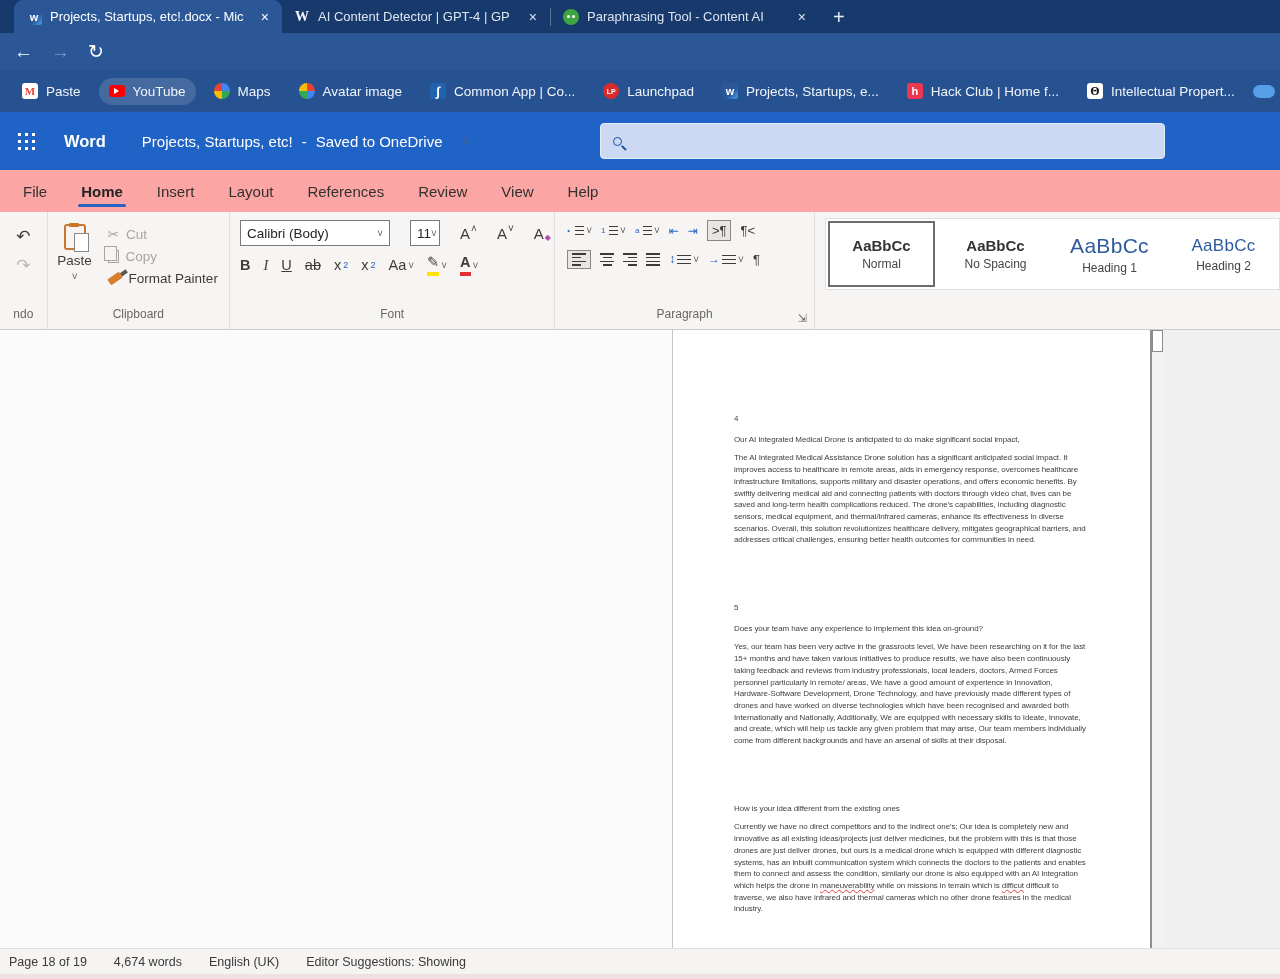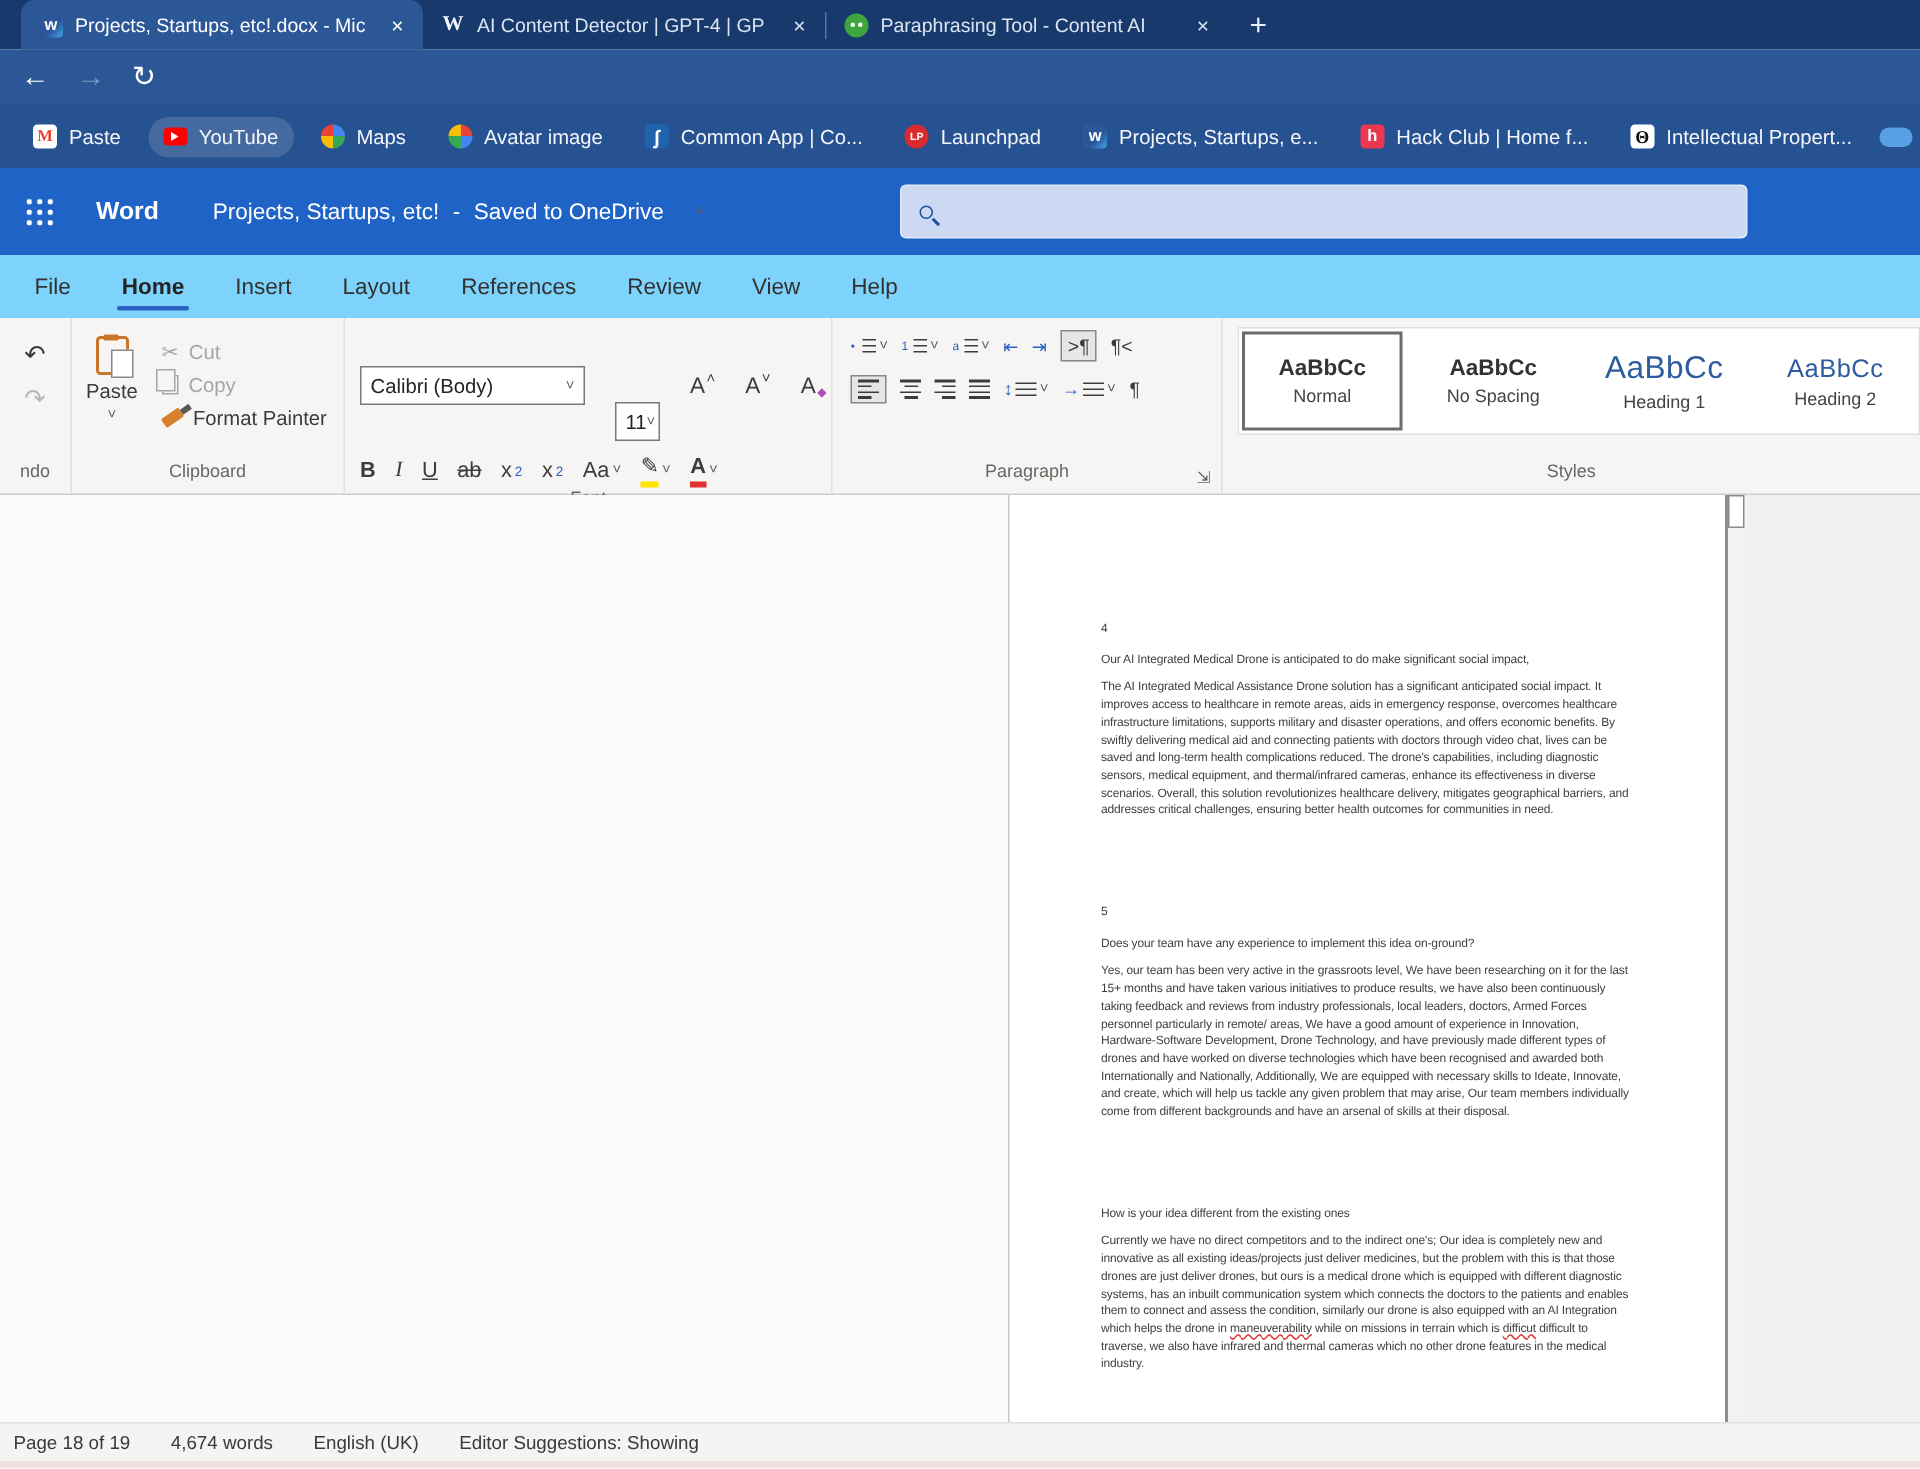--- a/index.html
+++ b/index.html
@@ -52,21 +52,21 @@
   .appname { font-size:16.5px; font-weight:bold; margin-right:36px; }
   .doctitle-row { display:flex; align-items:center; gap:9px; font-size:15px; }
   .savestat { display:flex; align-items:center; gap:21px; }
   .searchbox { position:absolute; left:600px; top:11px; width:565px; height:36px; background:#CBDAF2; border:1px solid #E3EBF8; border-radius:4px; display:flex; align-items:center; padding:0 12px; gap:10px; }
   .mag { width:9px; height:9px; border:1.7px solid #1D4FA1; border-radius:50%; position:relative; flex:0 0 9px;}
   .mag:before { content:""; position:absolute; width:6px; height:1.7px; background:#1D4FA1; transform:rotate(45deg); left:7px; top:9px; }
   .searchbox input { border:none; background:transparent; outline:none; font-size:14.5px; color:#1D4FA1; width:100%; font-family:inherit; }
   .searchbox input::placeholder { color:#1D4FA1; opacity:1; }
 
   
-  .ribbontabs { height:42px; background:#7dd3fc; display:flex; align-items:center; padding-left:6px; }
+  .ribbontabs { height:42px; background:#fca5a5; display:flex; align-items:center; padding-left:6px; }
   .rtab { padding:0 17px; font-size:15px; color:#323130; height:100%; display:flex; align-items:center; position:relative; }
   .rtab.active { font-weight:bold; color:#252423; }
   .rtab.active:after { content:""; position:absolute; left:14px; right:14px; bottom:5px; height:3.5px; background:#2B62C1; border-radius:2px; }
 
   
   .ribbon { height:118px; background:#F6F5F4; border-bottom:1px solid #CFCDCB; display:flex; }
   .rgroup { display:flex; flex-direction:column; border-right:1px solid #E1DFDD; position:relative; }
   .gbody { flex:1; display:flex; padding-top:8px; }
   .glabel { height:22px; text-align:center; font-size:12px; color:#696764; }
   .g-undo { width:48px; }
@@ -82,21 +82,21 @@
   .cliprow { display:flex; align-items:center; gap:7px; color:#A8A6A4; }
   .cliprow.on { color:#3E3C3A; }
   .copyic { width:11px; height:13px; border:1.5px solid #A8A6A4; position:relative; background:#F6F5F4;}
   .copyic:before { content:""; position:absolute; width:11px; height:13px; border:1.5px solid #A8A6A4; left:-5px; top:-5px; background:#F6F5F4; }
   .brushic { width:14px; height:7px; background:#D77F2B; border-radius:1px; transform:rotate(-35deg); position:relative; }
   .brushic:before { content:""; position:absolute; right:-7px; top:1.5px; width:7px; height:4px; background:#5A5856; }
   .g-font { width:328px; }
   .g-font .gbody { flex-direction:column; gap:8px; padding-left:10px; }
   .fontrow1 { display:flex; align-items:center; gap:20px; }
   .selbox { background:#fff; border:1px solid #7A7876; height:26px; display:flex; align-items:center; justify-content:space-between; padding:0 6px; font-size:13.5px; color:#252423; }
-  .fname { width:150px; } .fsize { width:30px;margin-top:48px; }
+  .fname { width:150px; } .fsize { width:30px; }
   .fbtn { font-size:15px; color:#3E3C3A; display:flex; align-items:flex-start; gap:1px; }
   .fbtn .mod { font-size:10px; margin-top:-2px; }
   .fbtn .diamond { color:#B14EB4; font-size:8px; margin-top:8px; }
   .fontrow2 { display:flex; align-items:center; gap:13px; font-size:14.5px; color:#3E3C3A; }
   .fb { display:flex; align-items:center; gap:2px; }
   .b-bold { font-weight:bold; } .b-italic { font-style:italic; font-family:"Liberation Serif",serif; }
   .b-under { text-decoration:underline; } .b-strike { text-decoration:line-through; }
   .subsup { font-size:9px; color:#2B62C1; }
   .hl-ic { position:relative; padding-bottom:2px; border-bottom:4px solid #FFE400; }
   .fc-ic { position:relative; padding-bottom:2px; border-bottom:4px solid #E03131; font-weight:bold;}
@@ -446,21 +446,20 @@
         <div class="stylecard h1">
           <span class="s-sample">AaBbCc</span>
           <span class="s-name">Heading 1</span>
         </div>
         <div class="stylecard h2">
           <span class="s-sample">AaBbCc</span>
           <span class="s-name">Heading 2</span>
         </div>
       </div>
     </div>
-    <div class="glabel">Styles</div>
   </div>
 </div>
 
 <div class="docarea">
   <div class="page">
     <div class="pagecontent">
       <div class="qnum">4</div>
       <div class="qhead">Our AI Integrated Medical Drone is anticipated to do make significant social impact,</div>
       <div class="qbody">The AI Integrated Medical Assistance Drone solution has a significant anticipated social impact. It improves access to healthcare in remote areas, aids in emergency response, overcomes healthcare infrastructure limitations, supports military and disaster operations, and offers economic benefits. By swiftly delivering medical aid and connecting patients with doctors through video chat, lives can be saved and long-term health complications reduced. The drone's capabilities, including diagnostic sensors, medical equipment, and thermal/infrared cameras, enhance its effectiveness in diverse scenarios. Overall, this solution revolutionizes healthcare delivery, mitigates geographical barriers, and addresses critical challenges, ensuring better health outcomes for communities in need.</div>
       <div class="qnum">5</div>

